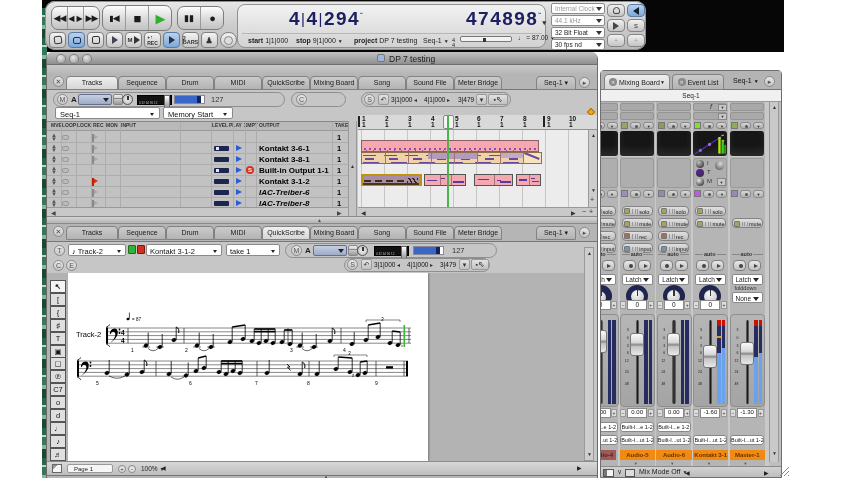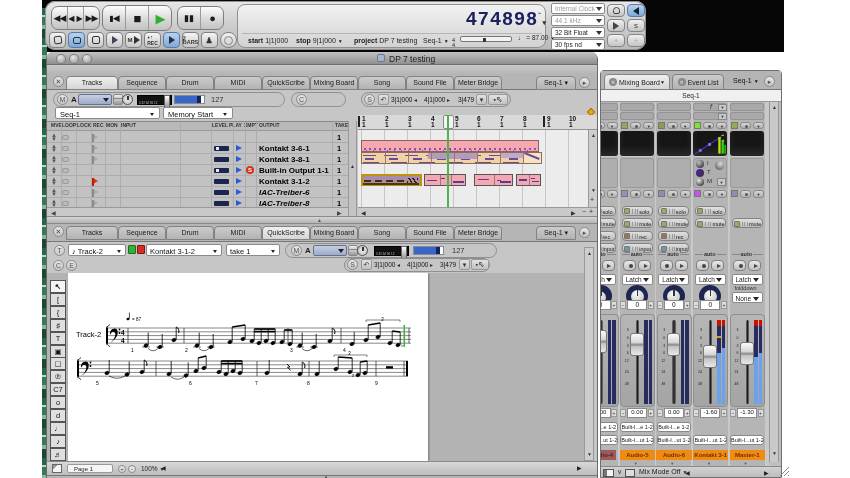--- a/index.html
+++ b/index.html
@@ -136,20 +136,21 @@
       <span style="font-size:5.5px;font-weight:bold;line-height:4px;">2<br>BARS</span>
     </div>
  <div class="sbtn" style="left:156px;">
       <span class="icm" style="font-size:8px;">♟</span>
     </div>
  <div class="sbtn" style="left:175px;border-radius:8px;">
       <span class="icclk"></span>
     </div>
 
  <div class="abs" id="display" style="left:192px;top:3px;">
+  <div class="bigtime" style="left:51px;">4<span class="tsep">|</span>4<span class="tsep">|</span>294<span style="font-size:8px;vertical-align:7px;">˘</span></div>
   <div class="bigtime" style="left:228px;">474898<span style="font-size:8px;vertical-align:7px;">˘</span><span style="font-size:7px;color:#333;">▾</span></div>
   <div class="abs" style="left:4px;top:28px;width:300px;height:1px;background:#efefef;border-top:1px solid #b5b5b5;"></div>
   <div class="drow" style="left:10px;"><b>start</b>&nbsp;1|1|000</div>
   <div class="drow" style="left:58px;"><b>stop</b>&nbsp;9|1|000&nbsp;<span style="font-size:5px;">▼</span></div>
   <div class="drow" style="left:116px;"><b>project</b>&nbsp;DP 7 testing</div>
   <div class="drow" style="left:185px;">Seq-1&nbsp;<span style="font-size:5px;">▼</span></div>
   <div class="drow" style="left:214px;font-size:5.5px;line-height:4.5px;top:33px;">4<br>4</div>
  </div>
 
  <div class="abs" style="left:415px;top:35px;width:52px;height:6px;border:1px solid #777;border-radius:2px;background:#f2f2f2;"></div>

